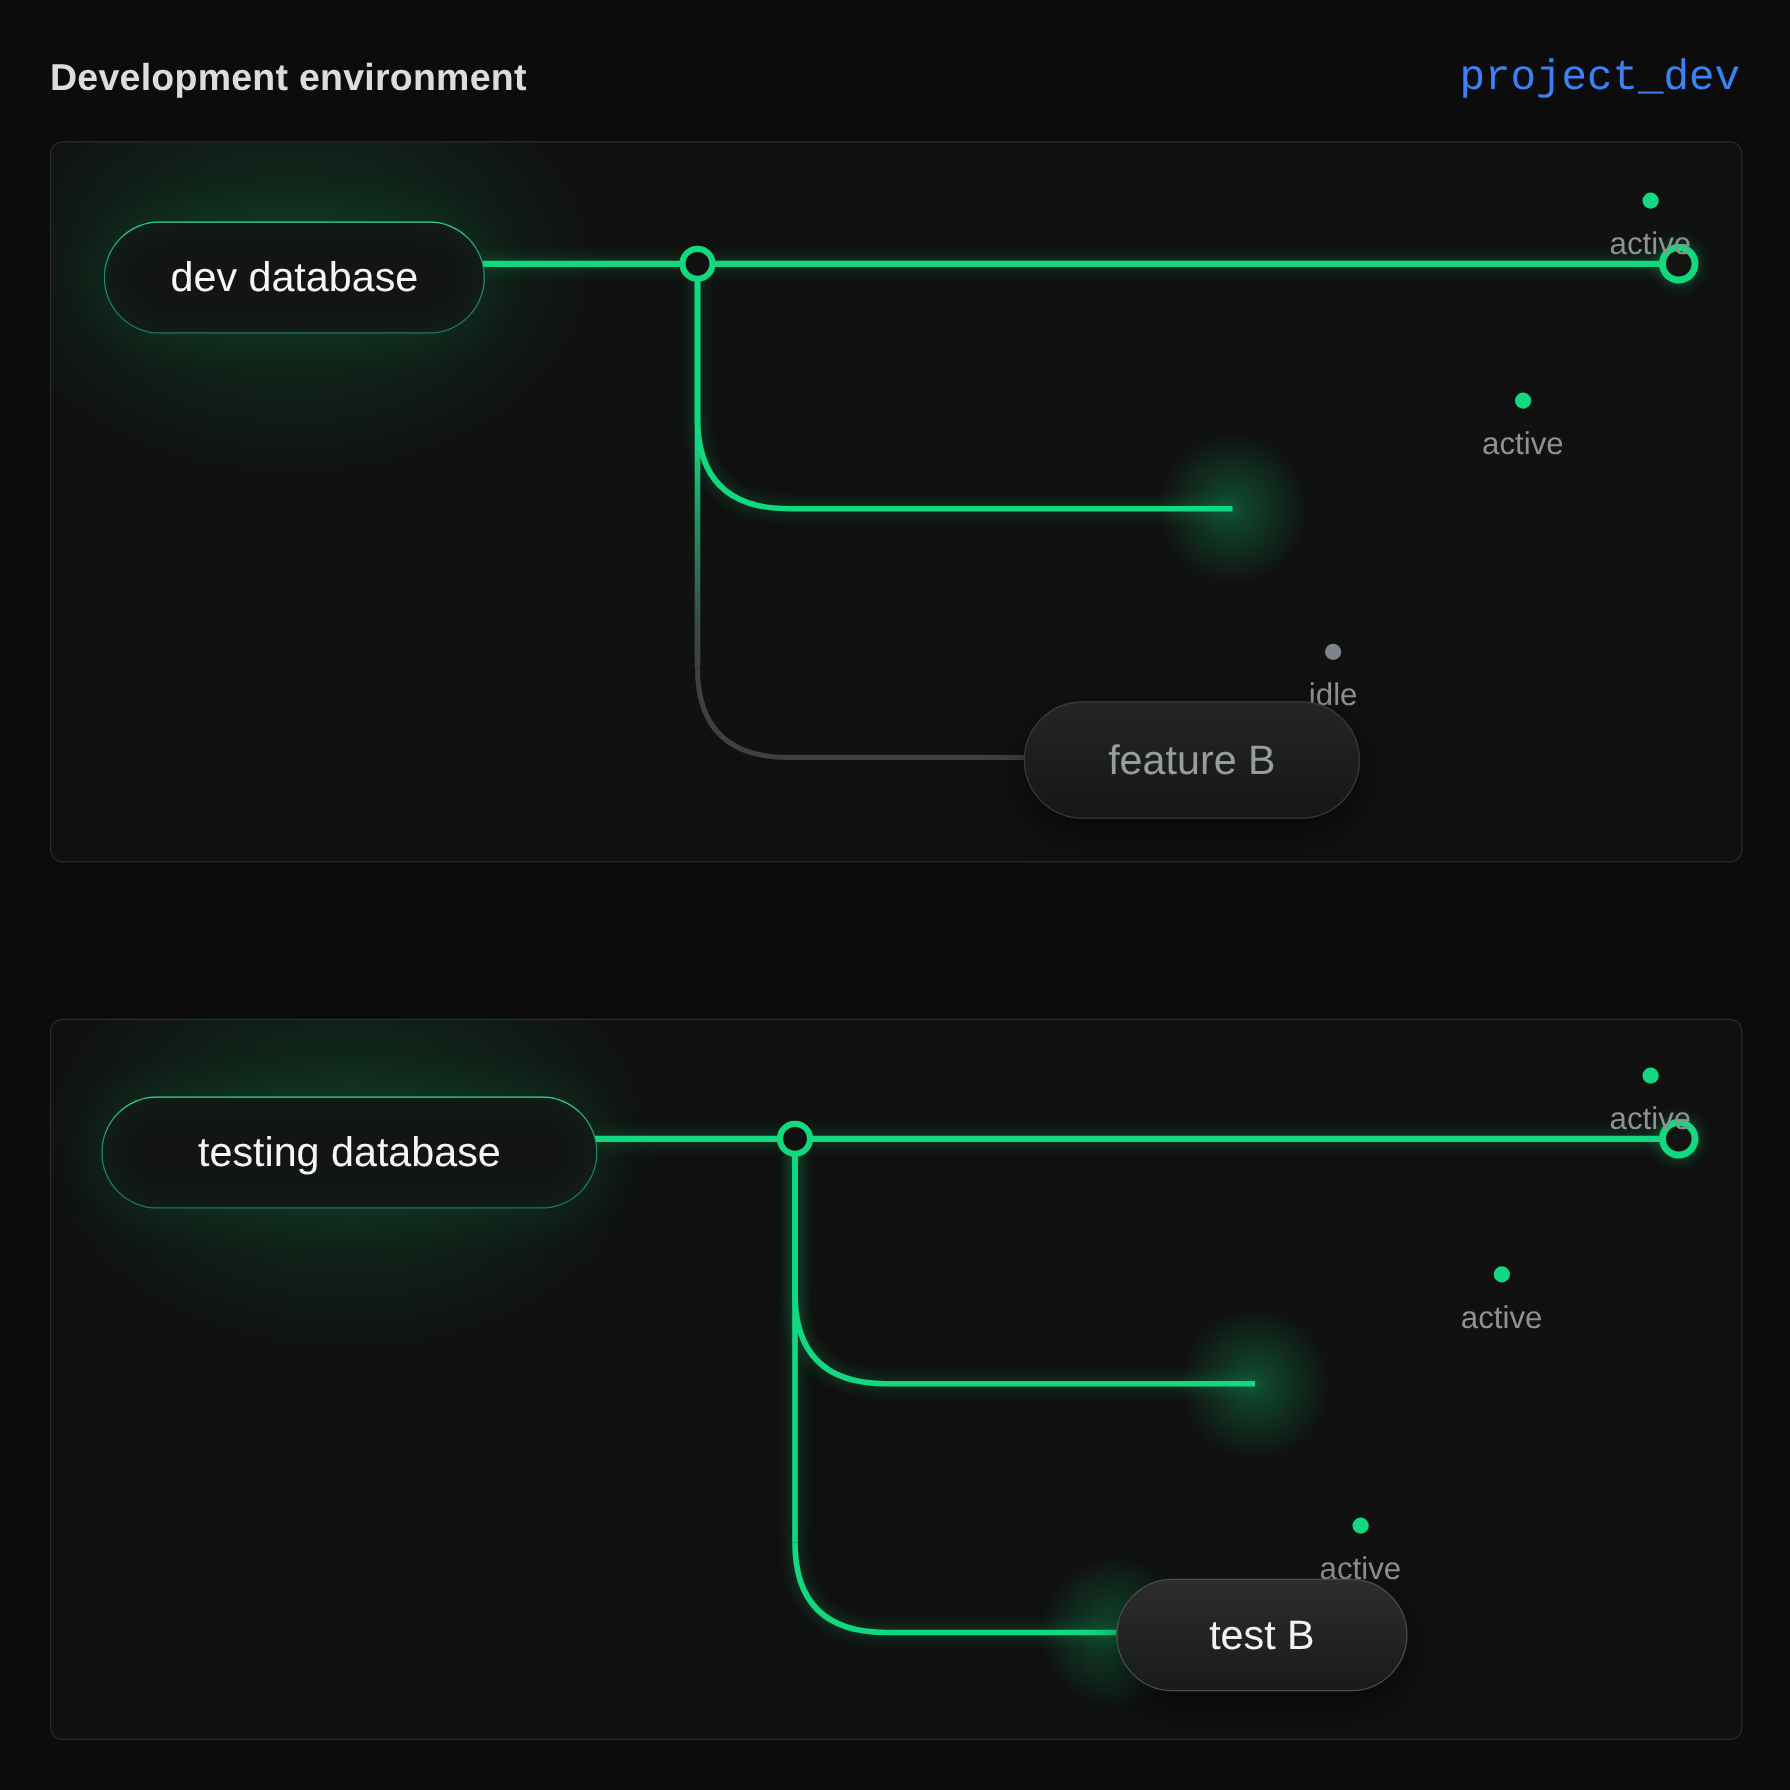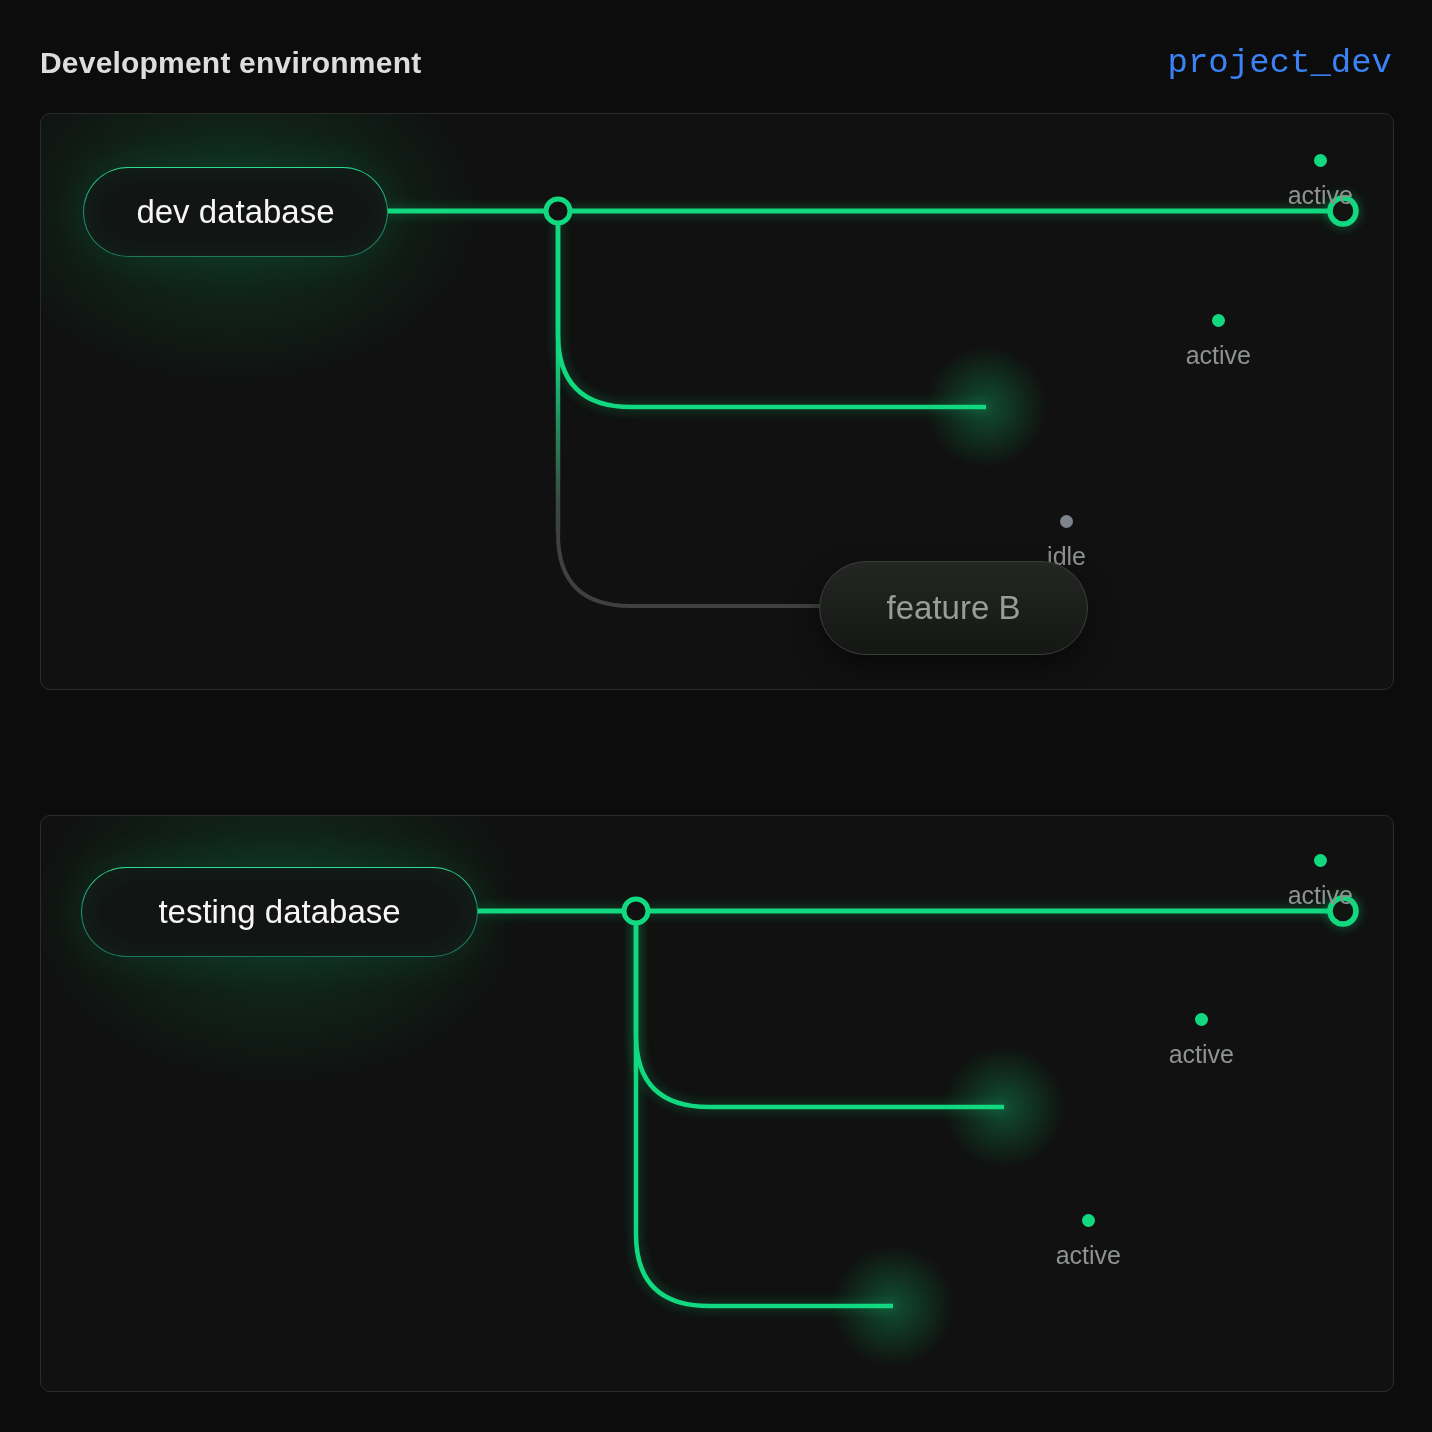--- a/index.html
+++ b/index.html
@@ -41,20 +41,21 @@
   .pill{
     position:absolute;display:flex;align-items:center;justify-content:center;
     border-radius:999px;font-size:33px;white-space:nowrap;
   }
   .pill-db{
     color:#f5f6f5;
     border:1.5px solid transparent;
     background:linear-gradient(#121514,#121514) padding-box,
                linear-gradient(180deg,#2edd92,#1d8f67 45%,#1b7a5a) border-box;
     box-shadow:0 0 45px rgba(18,217,127,.12), inset 0 0 34px rgba(18,217,127,.07);
+    margin-top:10px;
   }
   .pill-branch{
     color:#f2f3f2;border:1.5px solid #4b4e4b;
     background:linear-gradient(180deg,#2c2e2c,#191b19);
     box-shadow:0 12px 28px rgba(0,0,0,.5);
   }
   .pill-branch.idle{
     color:#989d99;border-color:#3a3d3a;
     background:linear-gradient(180deg,#242624,#151715);
   }
@@ -159,15 +160,18 @@
 
     <div class="status" style="right:159px;top:197px;">
       <span class="dot"></span>
       <span>active</span>
     </div>
 
     <div class="status" style="right:272px;top:398px;">
       <span class="dot"></span>
       <span>active</span>
     </div>
+    <div class="pill pill-branch" style="left:852px;top:447px;width:231px;height:88px;">
+      <span>test B</span>
+    </div>
   </div>
 
 </div>
 
 </body></html>

